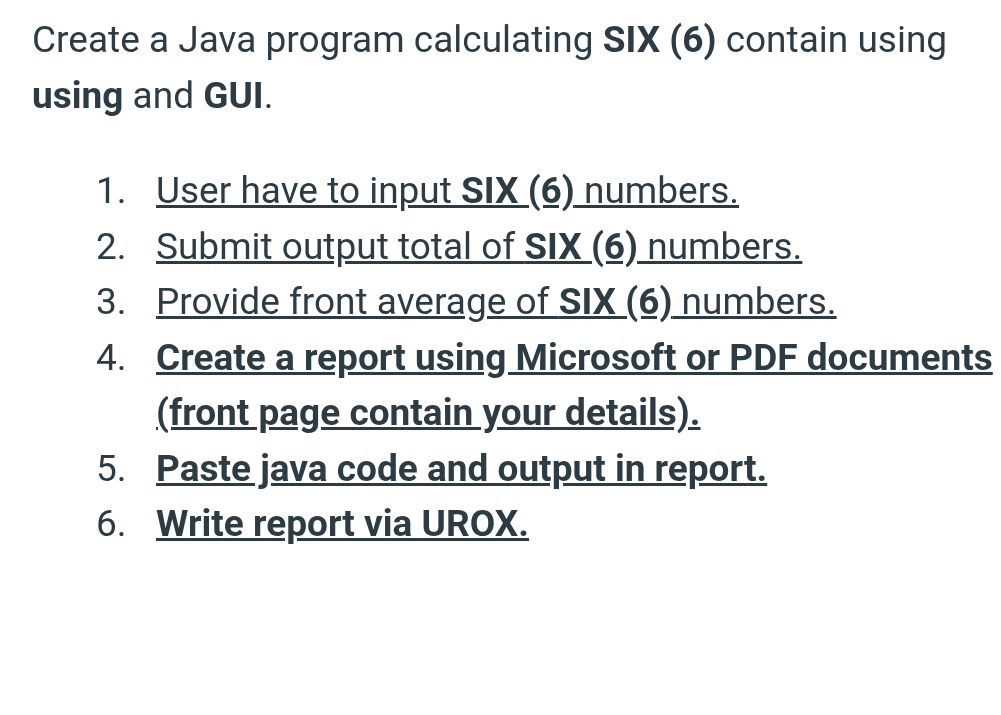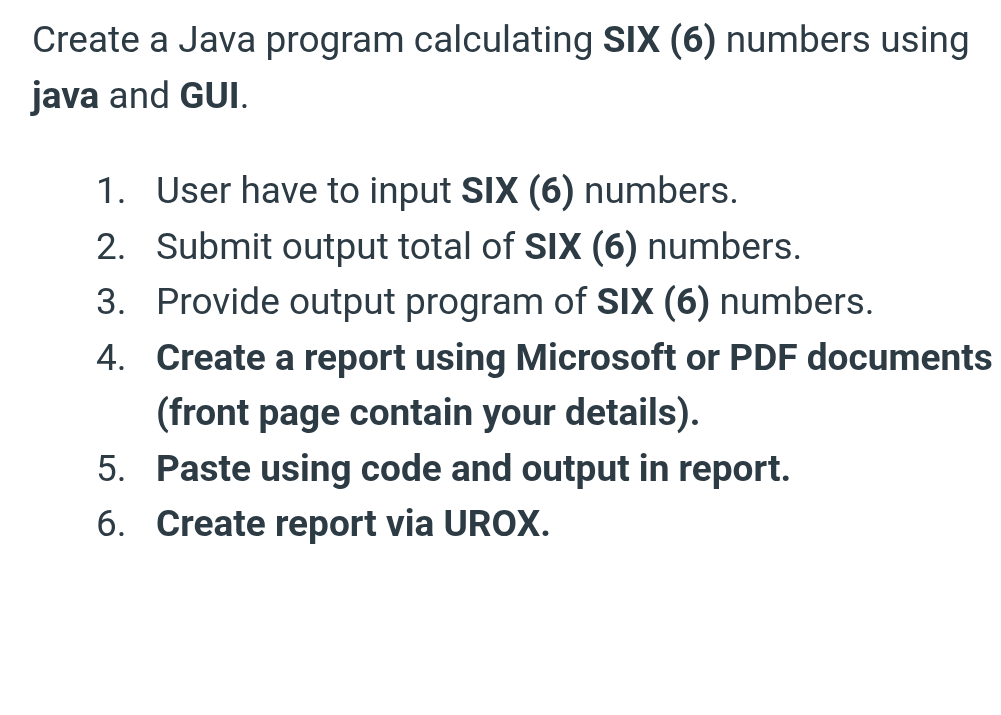--- a/index.html
+++ b/index.html
@@ -25,35 +25,36 @@
     ol {
       list-style: none;
       counter-reset: item;
       padding-left: 64px;
     }
     ol li {
       counter-increment: item;
       position: relative;
       padding-left: 60px;
       margin-bottom: 0px;
+      text-decoration: underline;
     }
     ol li::before {
       content: counter(item) ".";
       position: absolute;
       left: 0;
       color: #2d3b45;
     }
   </style>
 </head>
 <body>
 
 <div class="intro">
-  <span>Create a Java program calculating </span><span class="bold">SIX (6)</span><span> numbers using </span><span class="bold">java</span><span> and </span><span class="bold">GUI</span><span>.</span>
+  <span>Create a Java program calculating </span><span class="bold">SIX (6)</span><span> contain using </span><span class="bold">using</span><span> and </span><span class="bold">GUI</span><span>.</span>
 </div>
 
 <ol>
   <li><span>User have to input </span><span class="bold">SIX (6)</span><span> numbers.</span></li>
   <li><span>Submit output total of </span><span class="bold">SIX (6)</span><span> numbers.</span></li>
-  <li><span>Provide output program of </span><span class="bold">SIX (6)</span><span> numbers.</span></li>
+  <li><span>Provide front average of </span><span class="bold">SIX (6)</span><span> numbers.</span></li>
   <li><span class="bold">Create a report using Microsoft or PDF documents (front page contain your details).</span></li>
-  <li><span class="bold">Paste using code and output in report.</span></li>
-  <li><span class="bold">Create report via UROX.</span></li>
+  <li><span class="bold">Paste java code and output in report.</span></li>
+  <li><span class="bold">Write report via UROX.</span></li>
 </ol>
 
 </body></html>

